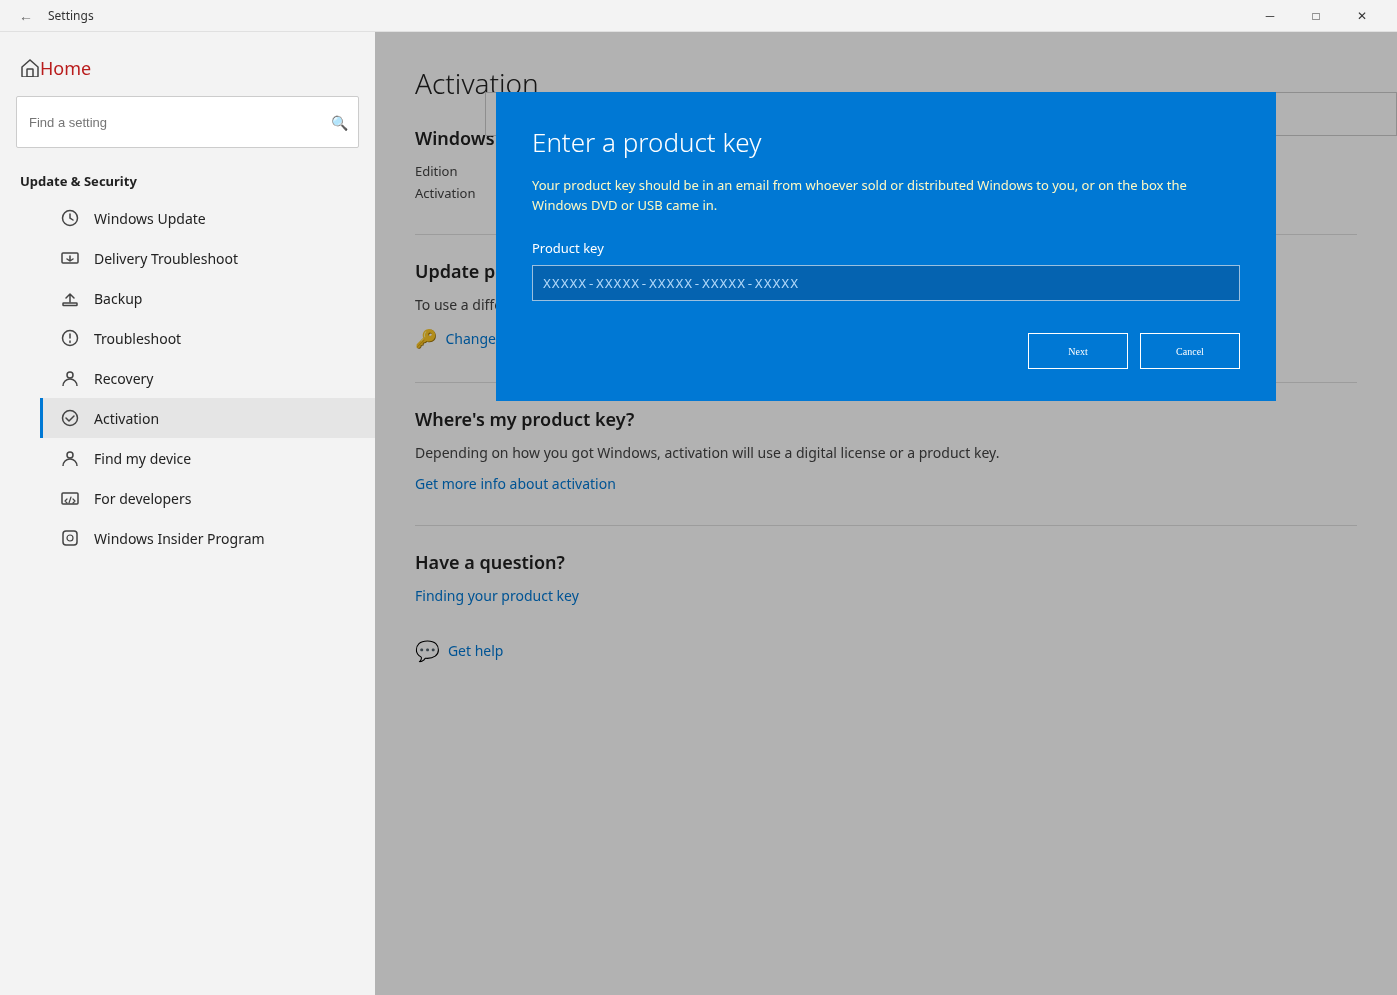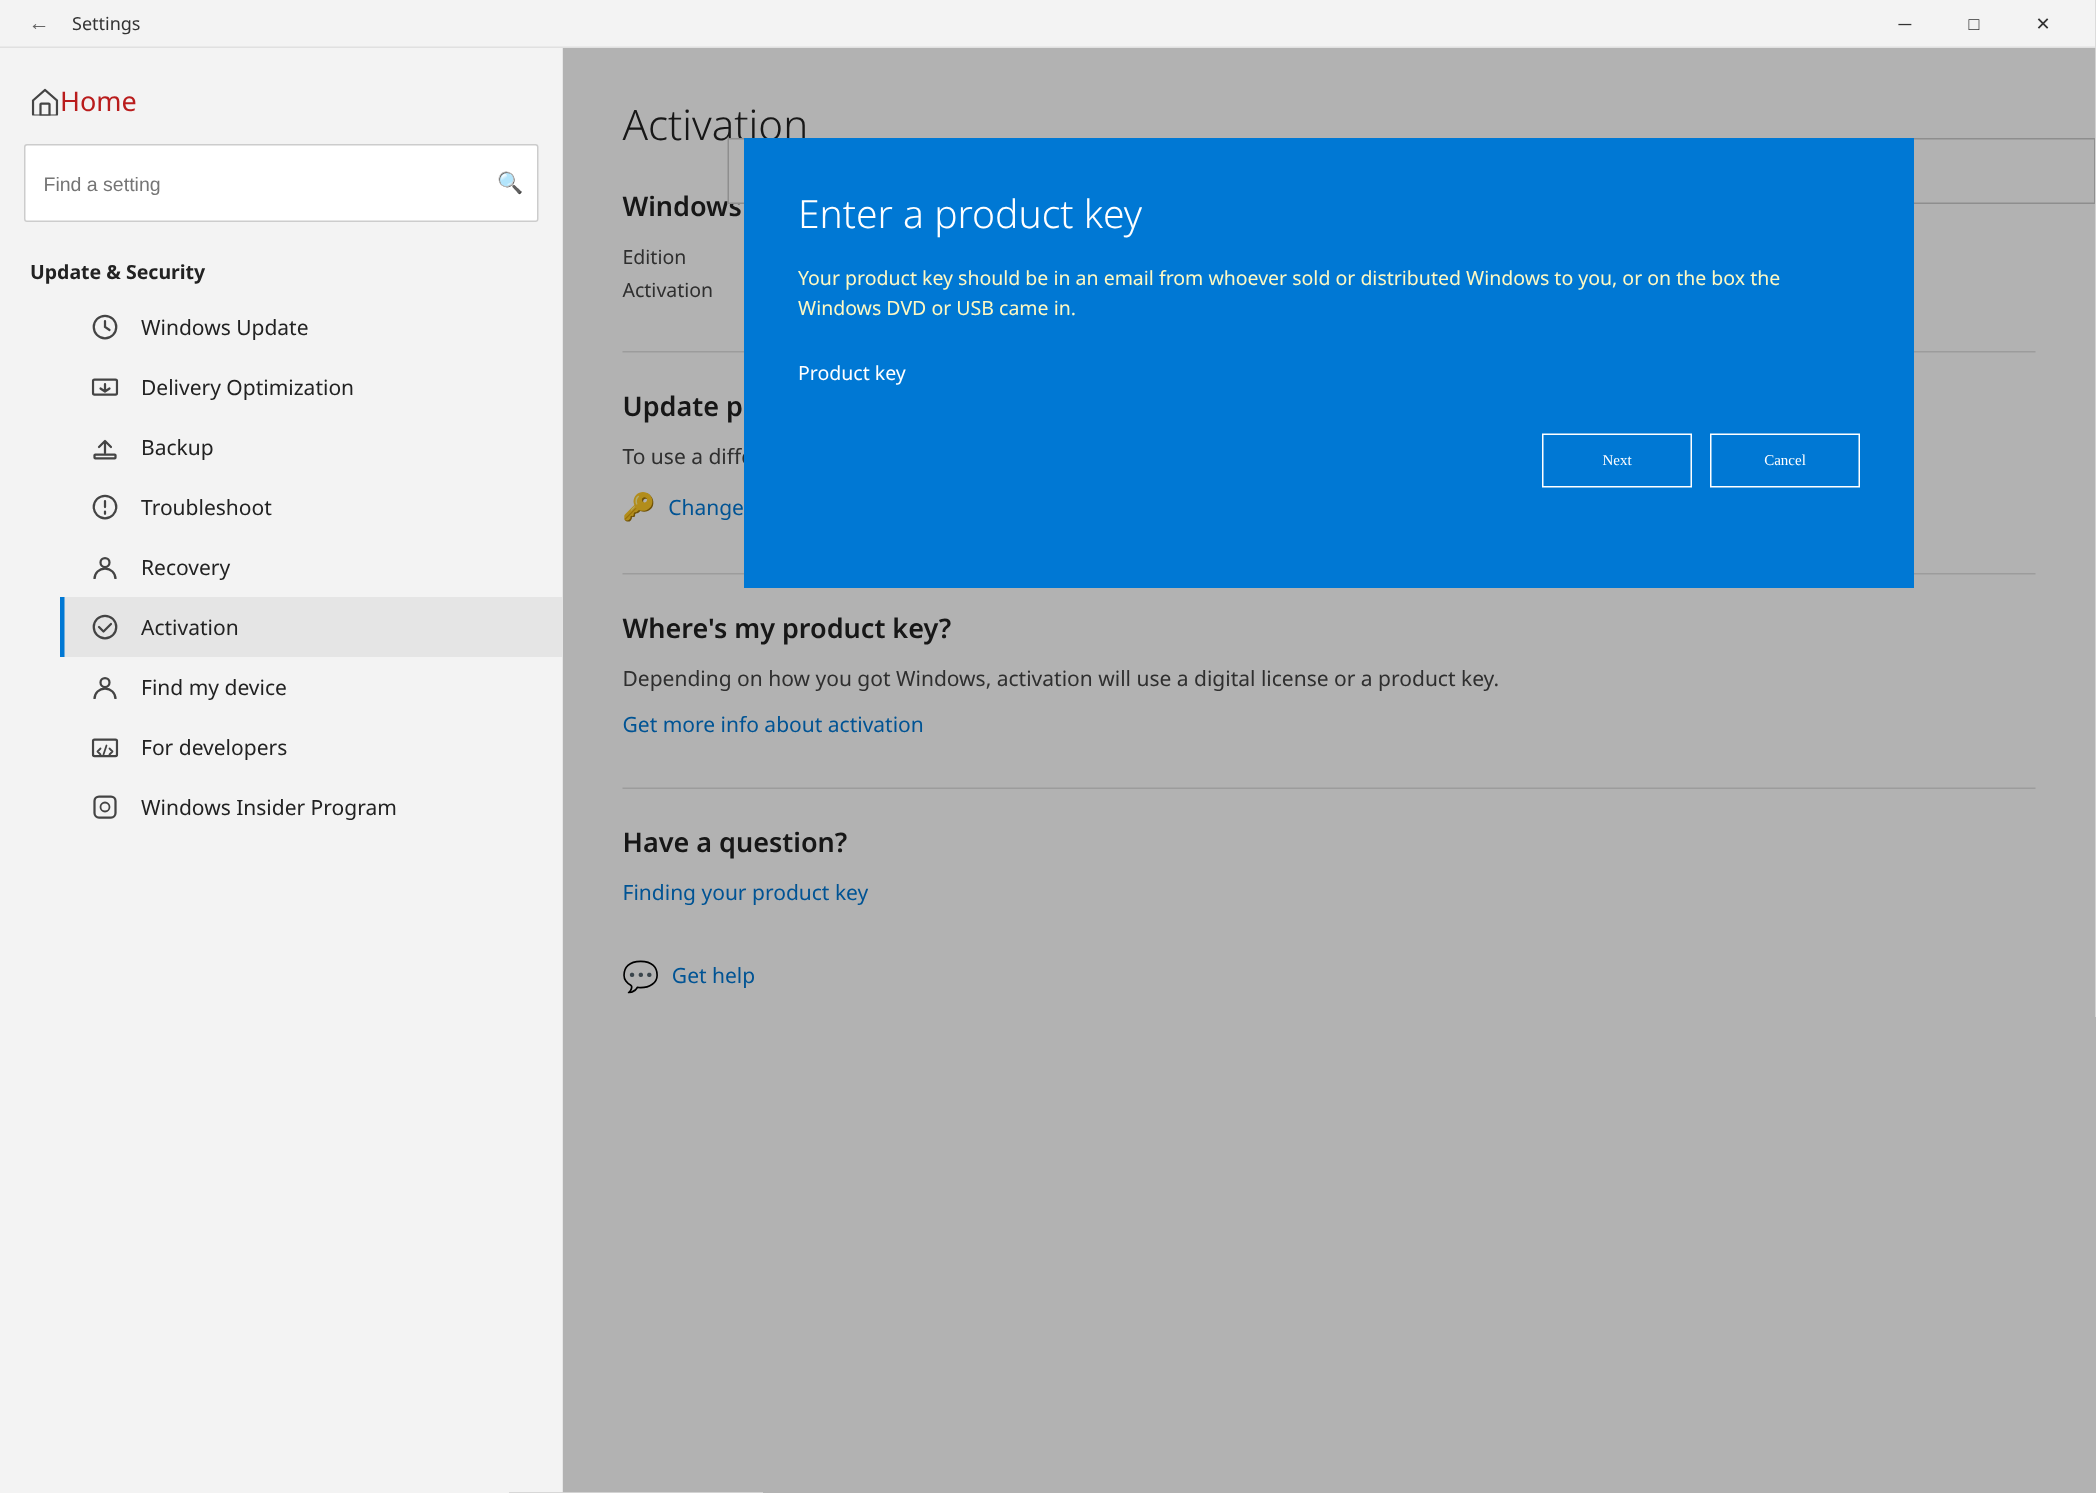--- a/index.html
+++ b/index.html
@@ -325,21 +325,21 @@
       <span>Windows Update</span>
     </div>
 
     <div class="sidebar-item">
       <div class="sidebar-icon">
         <svg width="18" height="18" viewBox="0 0 18 18" fill="none">
           <rect x="1" y="4" width="16" height="10" rx="1" stroke="#444" stroke-width="1.5"></rect>
           <path d="M9 7v5M6 10l3 2 3-2" stroke="#444" stroke-width="1.5" stroke-linecap="round" stroke-linejoin="round"></path>
         </svg>
       </div>
-      <span>Delivery Optimization</span>
+      <span>Delivery Troubleshoot</span>
     </div>
 
 
     <div class="sidebar-item">
       <div class="sidebar-icon">
         <svg width="18" height="18" viewBox="0 0 18 18" fill="none">
           <path d="M9 13V5M5 9l4-4 4 4" stroke="#444" stroke-width="1.5" stroke-linecap="round" stroke-linejoin="round"></path>
           <rect x="2" y="14" width="14" height="2.5" rx="0.5" stroke="#444" stroke-width="1.5" fill="none"></rect>
         </svg>
       </div>
@@ -461,20 +461,21 @@
 
     <div class="product-key-bar">
       <span style="color:#888; font-size:13px;">Enter a product key</span>
     </div>
 
     <div class="overlay">
       <div class="dialog">
         <h2 class="dialog-title">Enter a product key</h2>
         <p class="dialog-desc">Your product key should be in an email from whoever sold or distributed Windows to you, or on the box the Windows DVD or USB came in.</p>
         <div class="dialog-label">Product key</div>
+        <input class="dialog-input" type="text" placeholder="XXXXX-XXXXX-XXXXX-XXXXX-XXXXX" style="">
         <div class="dialog-buttons">
           <button class="dialog-btn primary">Next</button>
           <button class="dialog-btn">Cancel</button>
         </div>
       </div>
     </div>
 
   </div>
 </div>
 

